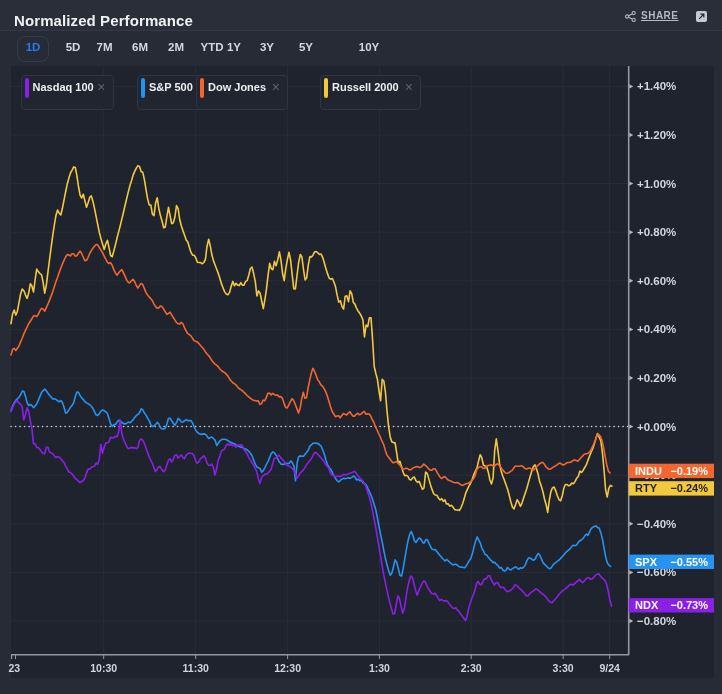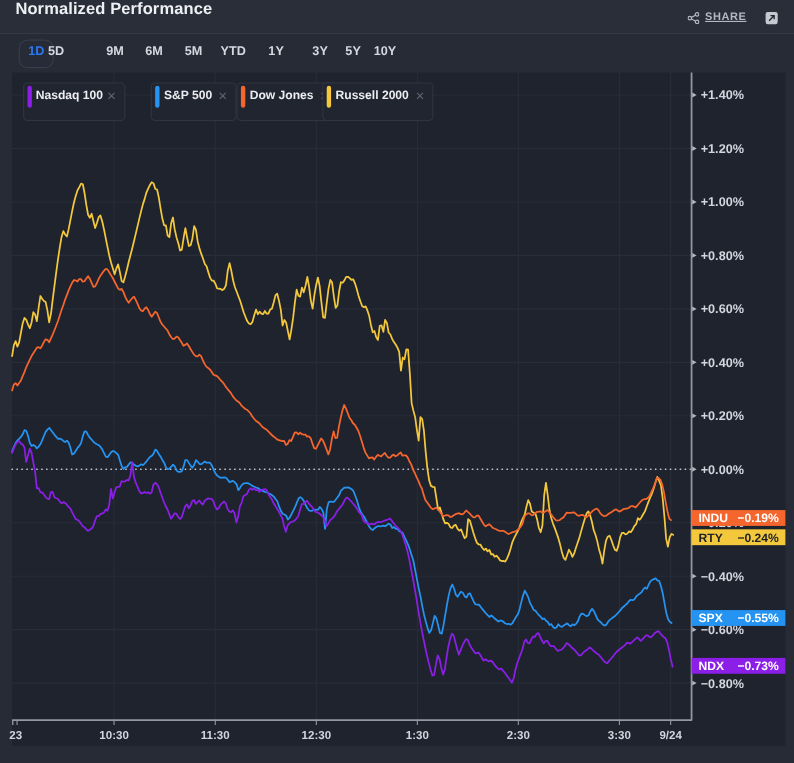--- a/index.html
+++ b/index.html
@@ -1,16 +1,16 @@
 <!DOCTYPE html>
 <html><head><meta charset="utf-8"><style>
 * { margin:0; padding:0; box-sizing:border-box; }
 html,body { width:722px; height:694px; background:#272b35; overflow:hidden; }
 body { font-family:"Liberation Sans",sans-serif; position:relative; }
-.title { position:absolute; left:14px; top:0; font-size:15px; font-weight:bold; color:#eef0f4; letter-spacing:0.1px; }
+.title { position:absolute; left:14px; top:12px; font-size:15px; font-weight:bold; color:#eef0f4; letter-spacing:0.1px; }
 .share { position:absolute; left:641px; top:10px; font-size:10px; font-weight:bold; color:#b3b8c2; letter-spacing:0.5px;text-decoration:underline; }
 .shicon { position:absolute; left:625px; top:10.5px; }
 .popout { position:absolute; left:695.5px; top:10.5px; width:11px; height:11px; background:#c6c9d0; border-radius:2px; }
 .popout svg { position:absolute; left:0; top:0; }
 .tab { position:absolute; top:41px; transform:translateX(-50%); font-size:11.5px; font-weight:bold; color:#d5d8e0; }
 .tab.sel { color:#2b79f2; }
 .tabbg { position:absolute; left:17px; top:36px; width:32px; height:26px; background:#262b37; border:1px solid #363c49; border-radius:8px; }
 .chip { position:absolute; top:75px; height:35px; background:#21252f; border:1px solid #2f3542; border-radius:4px; }
 .chip .bar { position:absolute; left:3px; top:1.5px; width:4px; height:20px; border-radius:2px; }
 .chip .cname { position:absolute; left:11px; top:5px; font-size:11px; font-weight:bold; color:#eceef2; }
@@ -101,29 +101,29 @@
       <rect x="628.7" y="554.6" width="85.3" height="14.4" fill="#2493f2"></rect>
       <text x="635" y="565.8" font-size="11" font-weight="bold" fill="#ffffff">SPX</text>
       <text x="708" y="565.8" font-size="11" font-weight="bold" fill="#ffffff" text-anchor="end">−0.55%</text>
       <rect x="628.7" y="598.1" width="85.3" height="14.4" fill="#8b1fe8"></rect>
       <text x="635" y="609.3" font-size="11" font-weight="bold" fill="#ffffff">NDX</text>
       <text x="708" y="609.3" font-size="11" font-weight="bold" fill="#ffffff" text-anchor="end">−0.73%</text>
 </g>
 </svg>
 <div class="tabbg"></div>
 <span class="tab sel" style="left:33px">1D</span>
-<span class="tab" style="left:51px">5D</span>
-<span class="tab" style="left:104.5px">9M</span>
+<span class="tab" style="left:73px">5D</span>
+<span class="tab" style="left:104.5px">7M</span>
 <span class="tab" style="left:140px">6M</span>
-<span class="tab" style="left:176px">5M</span>
+<span class="tab" style="left:176px">2M</span>
 <span class="tab" style="left:212px">YTD</span>
-<span class="tab" style="left:251px">1Y</span>
-<span class="tab" style="left:291px">3Y</span>
-<span class="tab" style="left:321px">5Y</span>
-<span class="tab" style="left:350px">10Y</span>
+<span class="tab" style="left:234px">1Y</span>
+<span class="tab" style="left:267px">3Y</span>
+<span class="tab" style="left:306px">5Y</span>
+<span class="tab" style="left:369px">10Y</span>
 <div class="title">Normalized Performance</div>
 <svg class="shicon" width="11" height="11" viewBox="0 0 11 11">
     <g fill="none" stroke="#b3b8c2" stroke-width="1.1">
       <circle cx="8.7" cy="2.1" r="1.6"></circle>
       <circle cx="8.7" cy="8.9" r="1.6"></circle>
       <circle cx="2.1" cy="5.5" r="1.6"></circle>
       <path d="M3.6 4.8 L7.2 2.9 M3.6 6.2 L7.2 8.1"></path>
     </g>
   </svg>
 <div class="share">SHARE</div>
@@ -137,21 +137,21 @@
 <div class="chip" style="left:20.5px;width:93px">
     <span class="bar" style="background:#8b1fe8"></span>
     <span class="cname">Nasdaq 100</span>
     <span class="x">×</span>
   </div>
 <div class="chip" style="left:137px;width:77.5px">
     <span class="bar" style="background:#2493f2"></span>
     <span class="cname">S&amp;P 500</span>
     <span class="x">×</span>
   </div>
-<div class="chip" style="left:215px;width:92px">
+<div class="chip" style="left:196px;width:92px">
     <span class="bar" style="background:#f4662d"></span>
     <span class="cname">Dow Jones</span>
     <span class="x">×</span>
   </div>
-<div class="chip" style="left:293px;width:101px">
+<div class="chip" style="left:320px;width:101px">
     <span class="bar" style="background:#f3c83d"></span>
     <span class="cname">Russell 2000</span>
     <span class="x">×</span>
   </div>
 </body></html>

